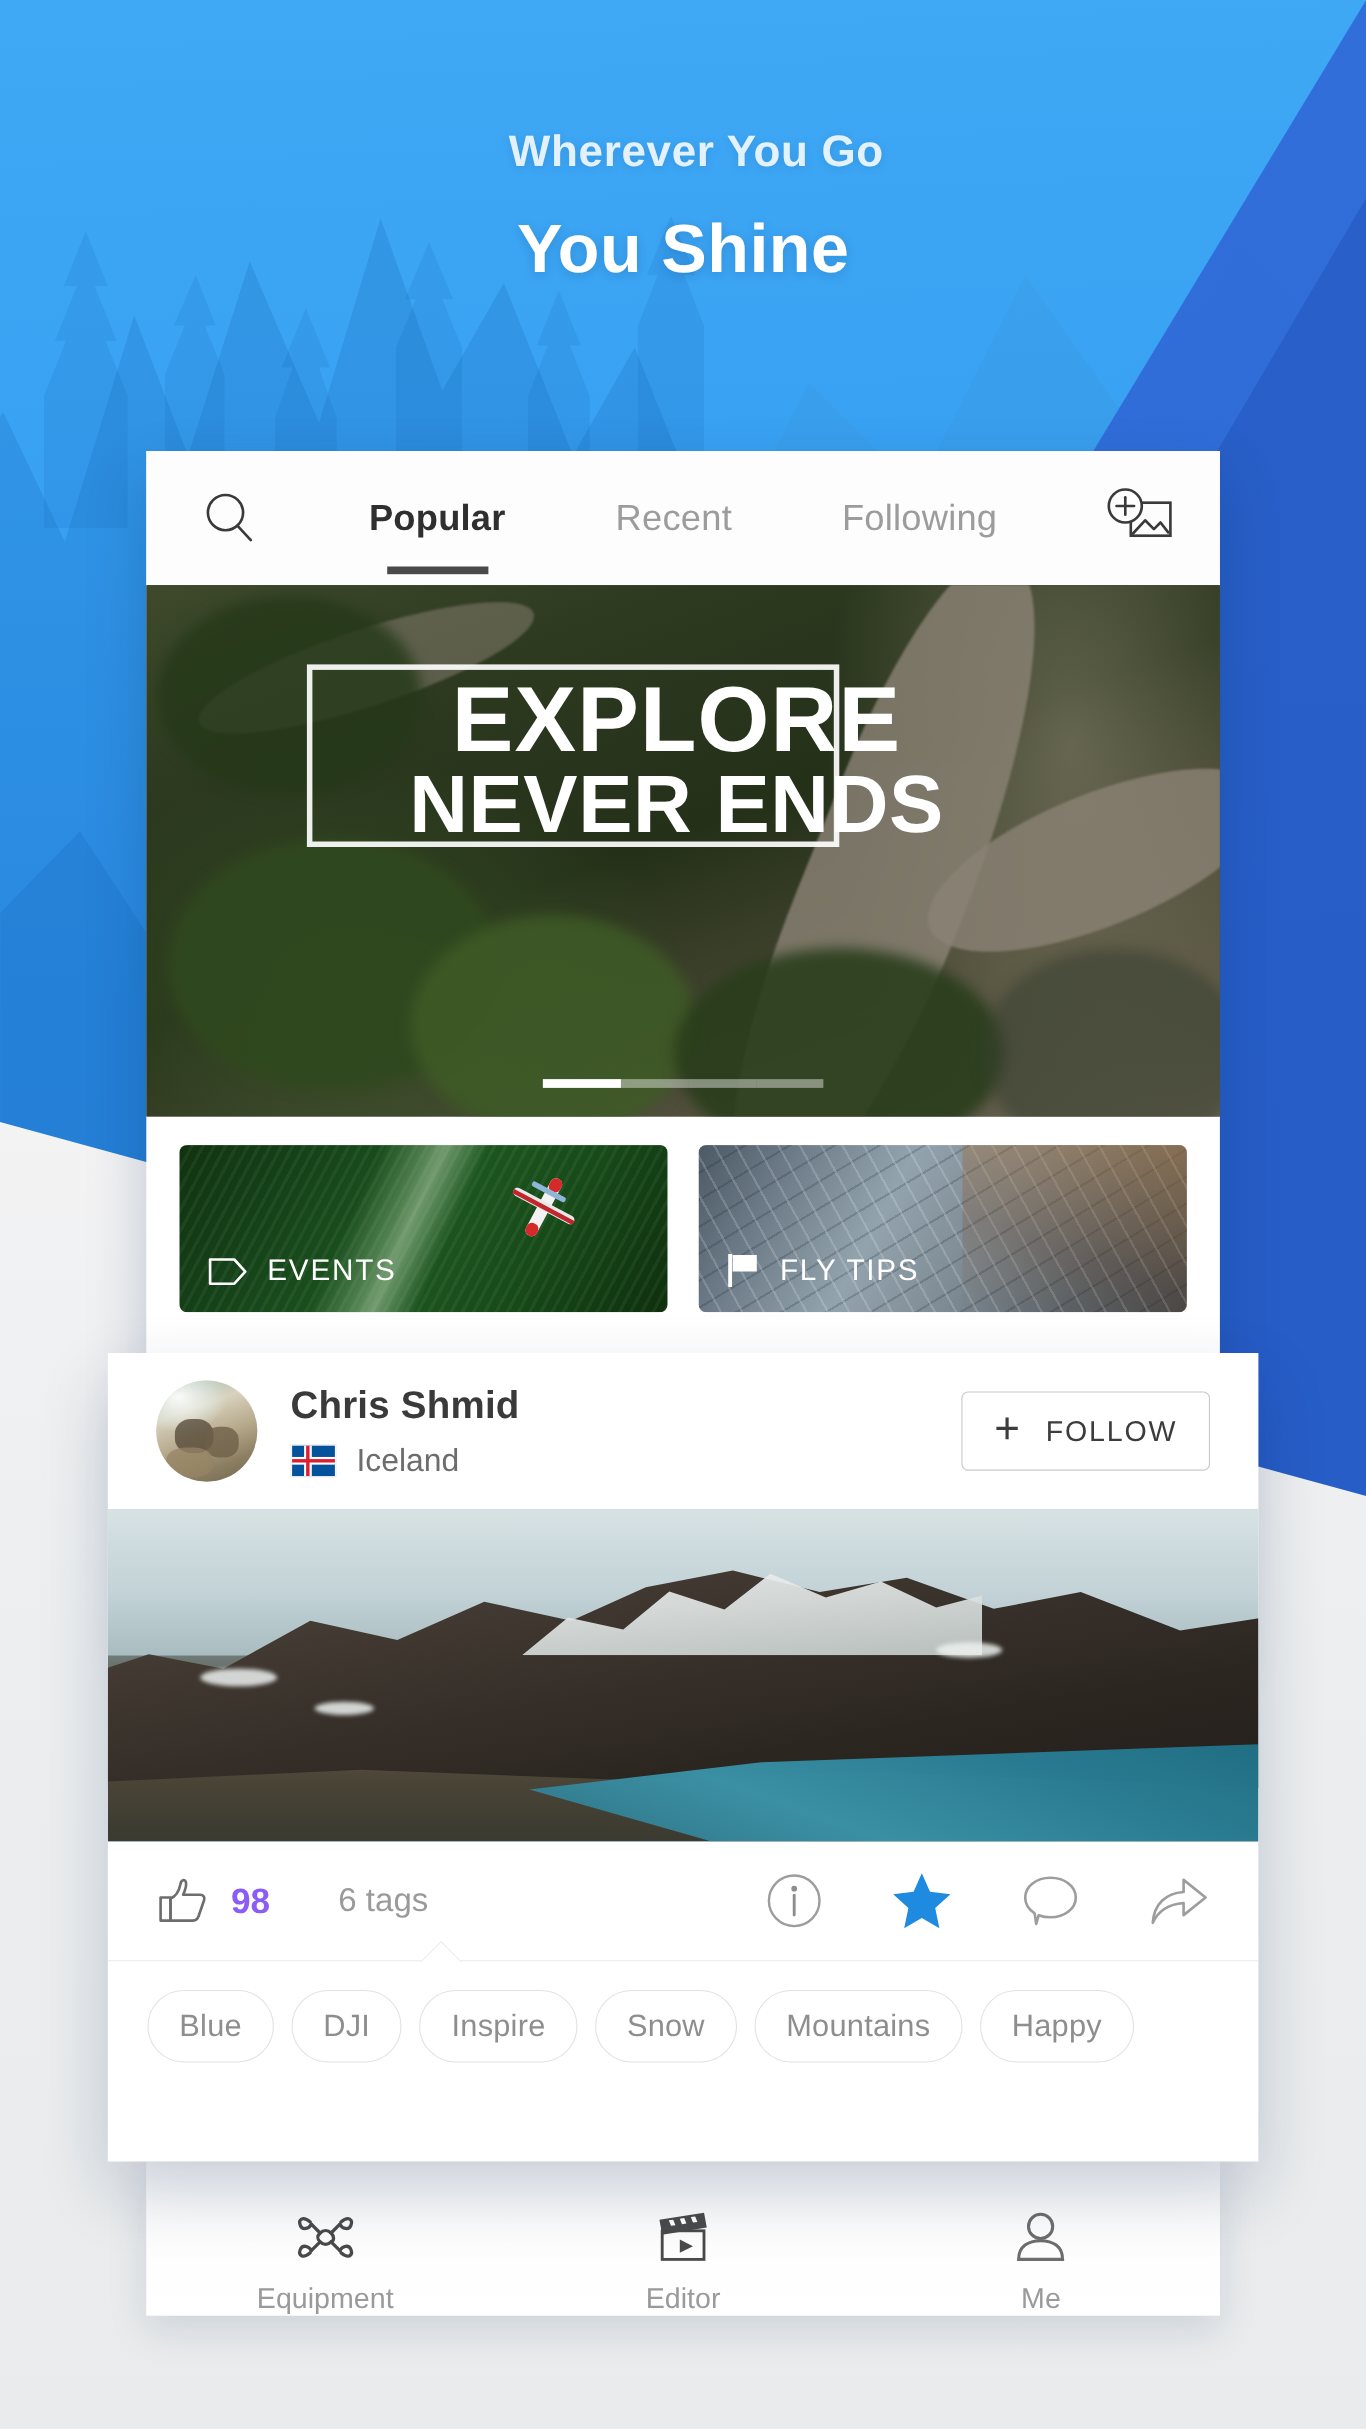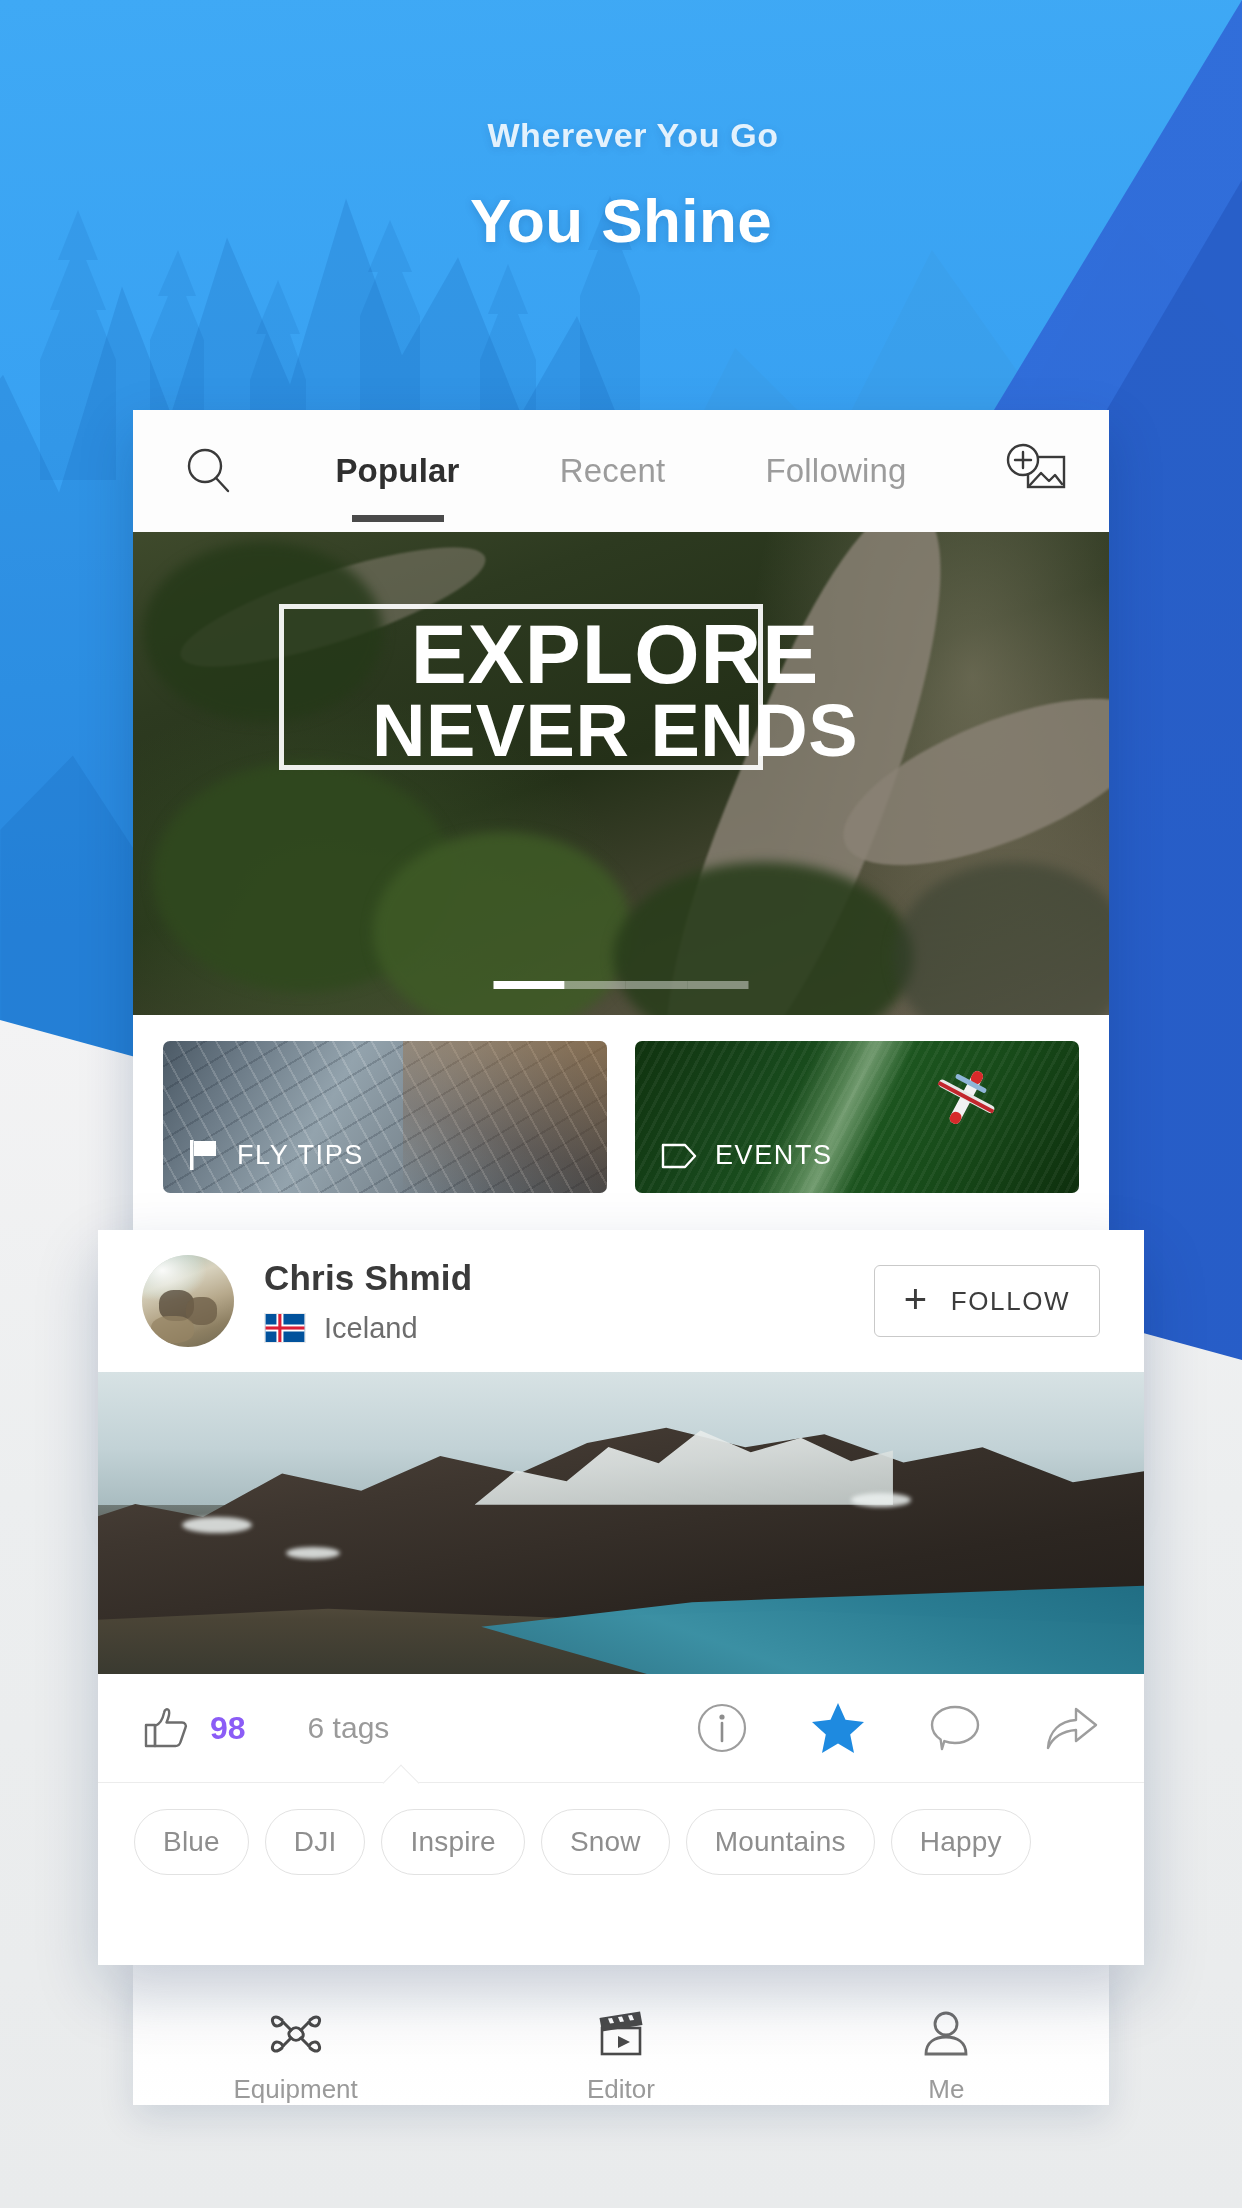--- a/index.html
+++ b/index.html
@@ -69,21 +69,21 @@
     background: linear-gradient(180deg, #f3f3f4 0%, #eceeef 40%, #e9ebec 100%);
     clip-path: polygon(0% 0%, 100% 340px, 100% 100%, 0% 100%);
   }
 
   
   .headline-wrap {
     position: absolute; left: 0; top: 116px; width: 1242px;
     text-align: center; z-index: 6;
   }
   .headline-sub {
-    font-size: 34px; font-weight: bold; letter-spacing: .6px;
+    font-size: 40px; font-weight: bold; letter-spacing: .6px;
     color: rgba(255,255,255,0.86);
     text-shadow: 0 2px 8px rgba(0,40,90,0.13);
     padding-left: 24px;
   }
   .headline-main {
     margin-top: 30px;
     font-size: 62px; font-weight: bold; letter-spacing: .4px;
     color: #ffffff;
     text-shadow: 0 2px 10px rgba(0,40,90,0.18);
   }
@@ -363,32 +363,20 @@
       </div>
       <div class="hero-progress">
         <div class="seg on"></div>
         <div class="seg"></div>
         <div class="seg"></div>
         <div class="seg"></div>
       </div>
     </div>
 
     <div class="cats">
-      <div class="cat cat-a">
-        <div class="cat-photo"></div>
-        <div class="glass-lines"></div>
-        <div class="warm"></div>
-        <div class="cat-label">
-          <svg width="30" height="32" viewBox="0 0 30 32">
-            <rect x="1" y="1" width="3.5" height="30" fill="#ffffff"></rect>
-            <path d="M5 2 L27 2 L27 17 L5 17 Z" fill="#ffffff"></path>
-          </svg>
-          <span>FLY TIPS</span>
-        </div>
-      </div>
       <div class="cat cat-b">
         <div class="cat-photo"></div>
         <div class="crop-lines"></div>
         <div class="streak"></div>
         <svg class="plane" viewBox="0 0 86 74">
           <g transform="rotate(28 43 37)">
             <rect x="38" y="6" width="11" height="58" rx="5" fill="#f2f2f2"></rect>
             <rect x="38" y="6" width="11" height="13" rx="5" fill="#d62a2a"></rect>
             <rect x="38" y="52" width="11" height="12" rx="5" fill="#d62a2a"></rect>
             <rect x="12" y="30" width="62" height="8" rx="4" fill="#e8e8e8"></rect>
@@ -396,20 +384,32 @@
             <rect x="24" y="18" width="34" height="5" rx="2" fill="#8fb6d8"></rect>
           </g>
         </svg>
         <div class="cat-label">
           <svg width="36" height="26" viewBox="0 0 36 26">
             <path d="M2 2 L24 2 L34 13 L24 24 L2 24 Z" fill="none" stroke="#ffffff" stroke-width="2.4" stroke-linejoin="round"></path>
           </svg>
           <span>EVENTS</span>
         </div>
       </div>
+      <div class="cat cat-a">
+        <div class="cat-photo"></div>
+        <div class="glass-lines"></div>
+        <div class="warm"></div>
+        <div class="cat-label">
+          <svg width="30" height="32" viewBox="0 0 30 32">
+            <rect x="1" y="1" width="3.5" height="30" fill="#ffffff"></rect>
+            <path d="M5 2 L27 2 L27 17 L5 17 Z" fill="#ffffff"></path>
+          </svg>
+          <span>FLY TIPS</span>
+        </div>
+      </div>
     </div>
   </div>
 
   <div class="feed-card">
 
     <div class="feed-head">
       <div class="avatar">
         <div class="foam"></div>
         <div class="rock" style="left:18%;top:38%;width:38%;height:34%;"></div>
         <div class="rock" style="left:48%;top:46%;width:34%;height:30%;background:rgba(110,95,72,.8);"></div>

